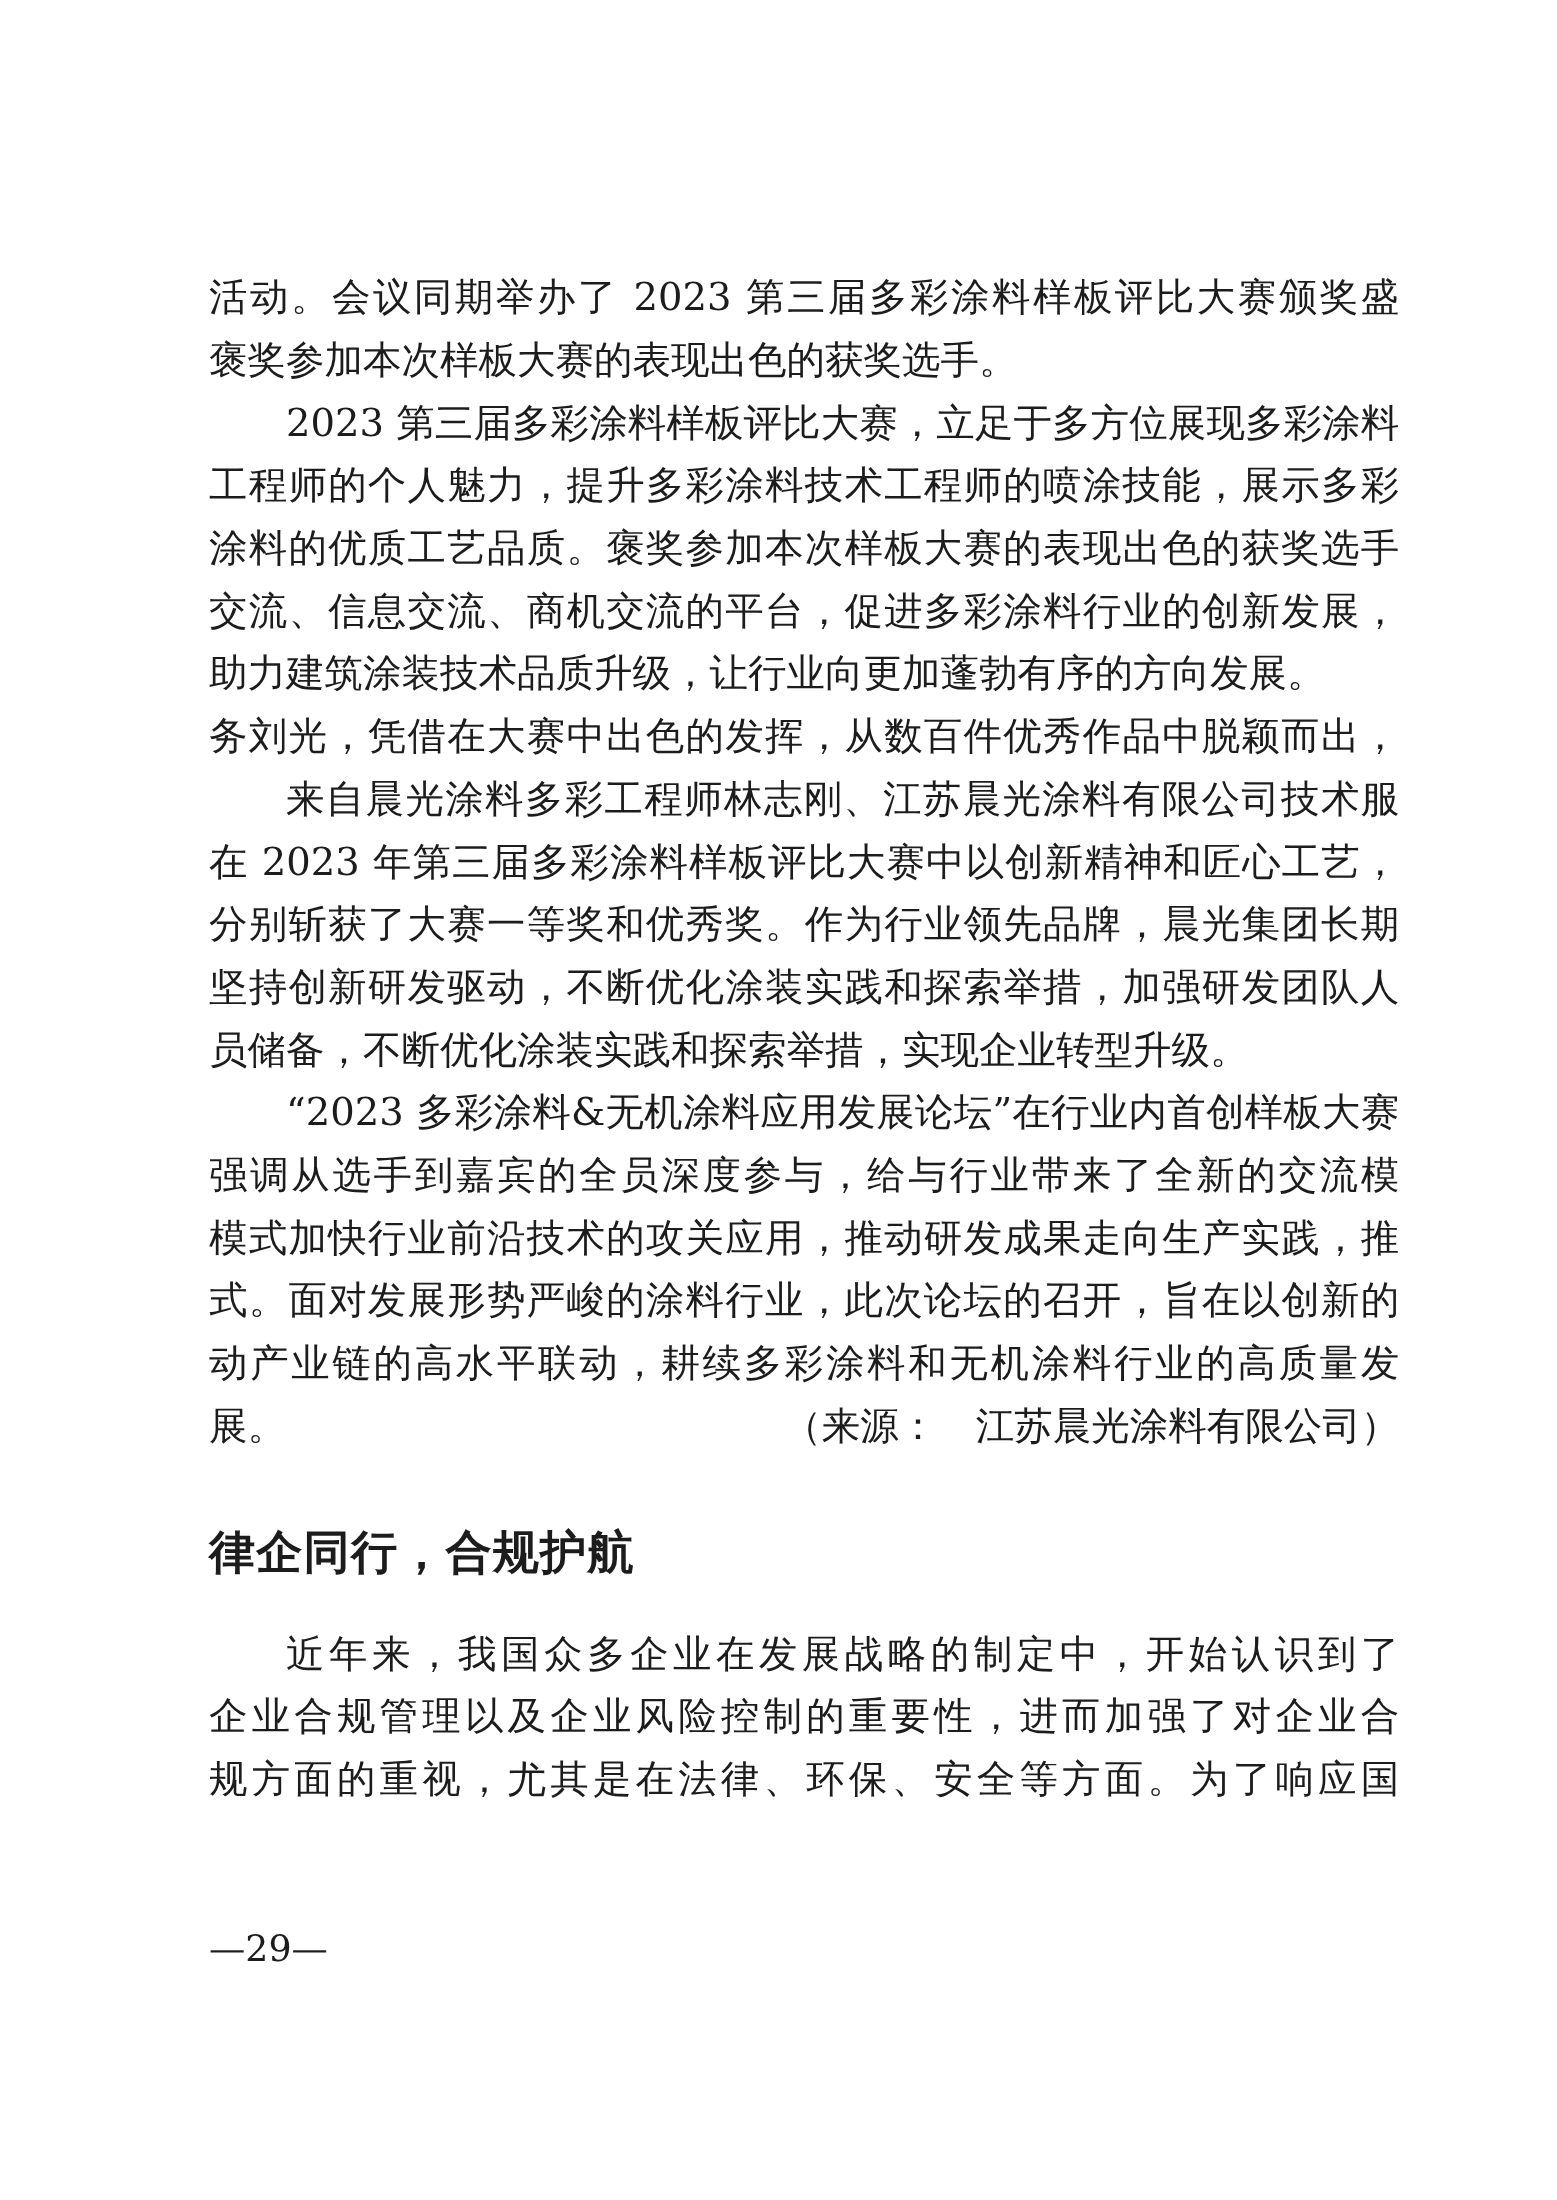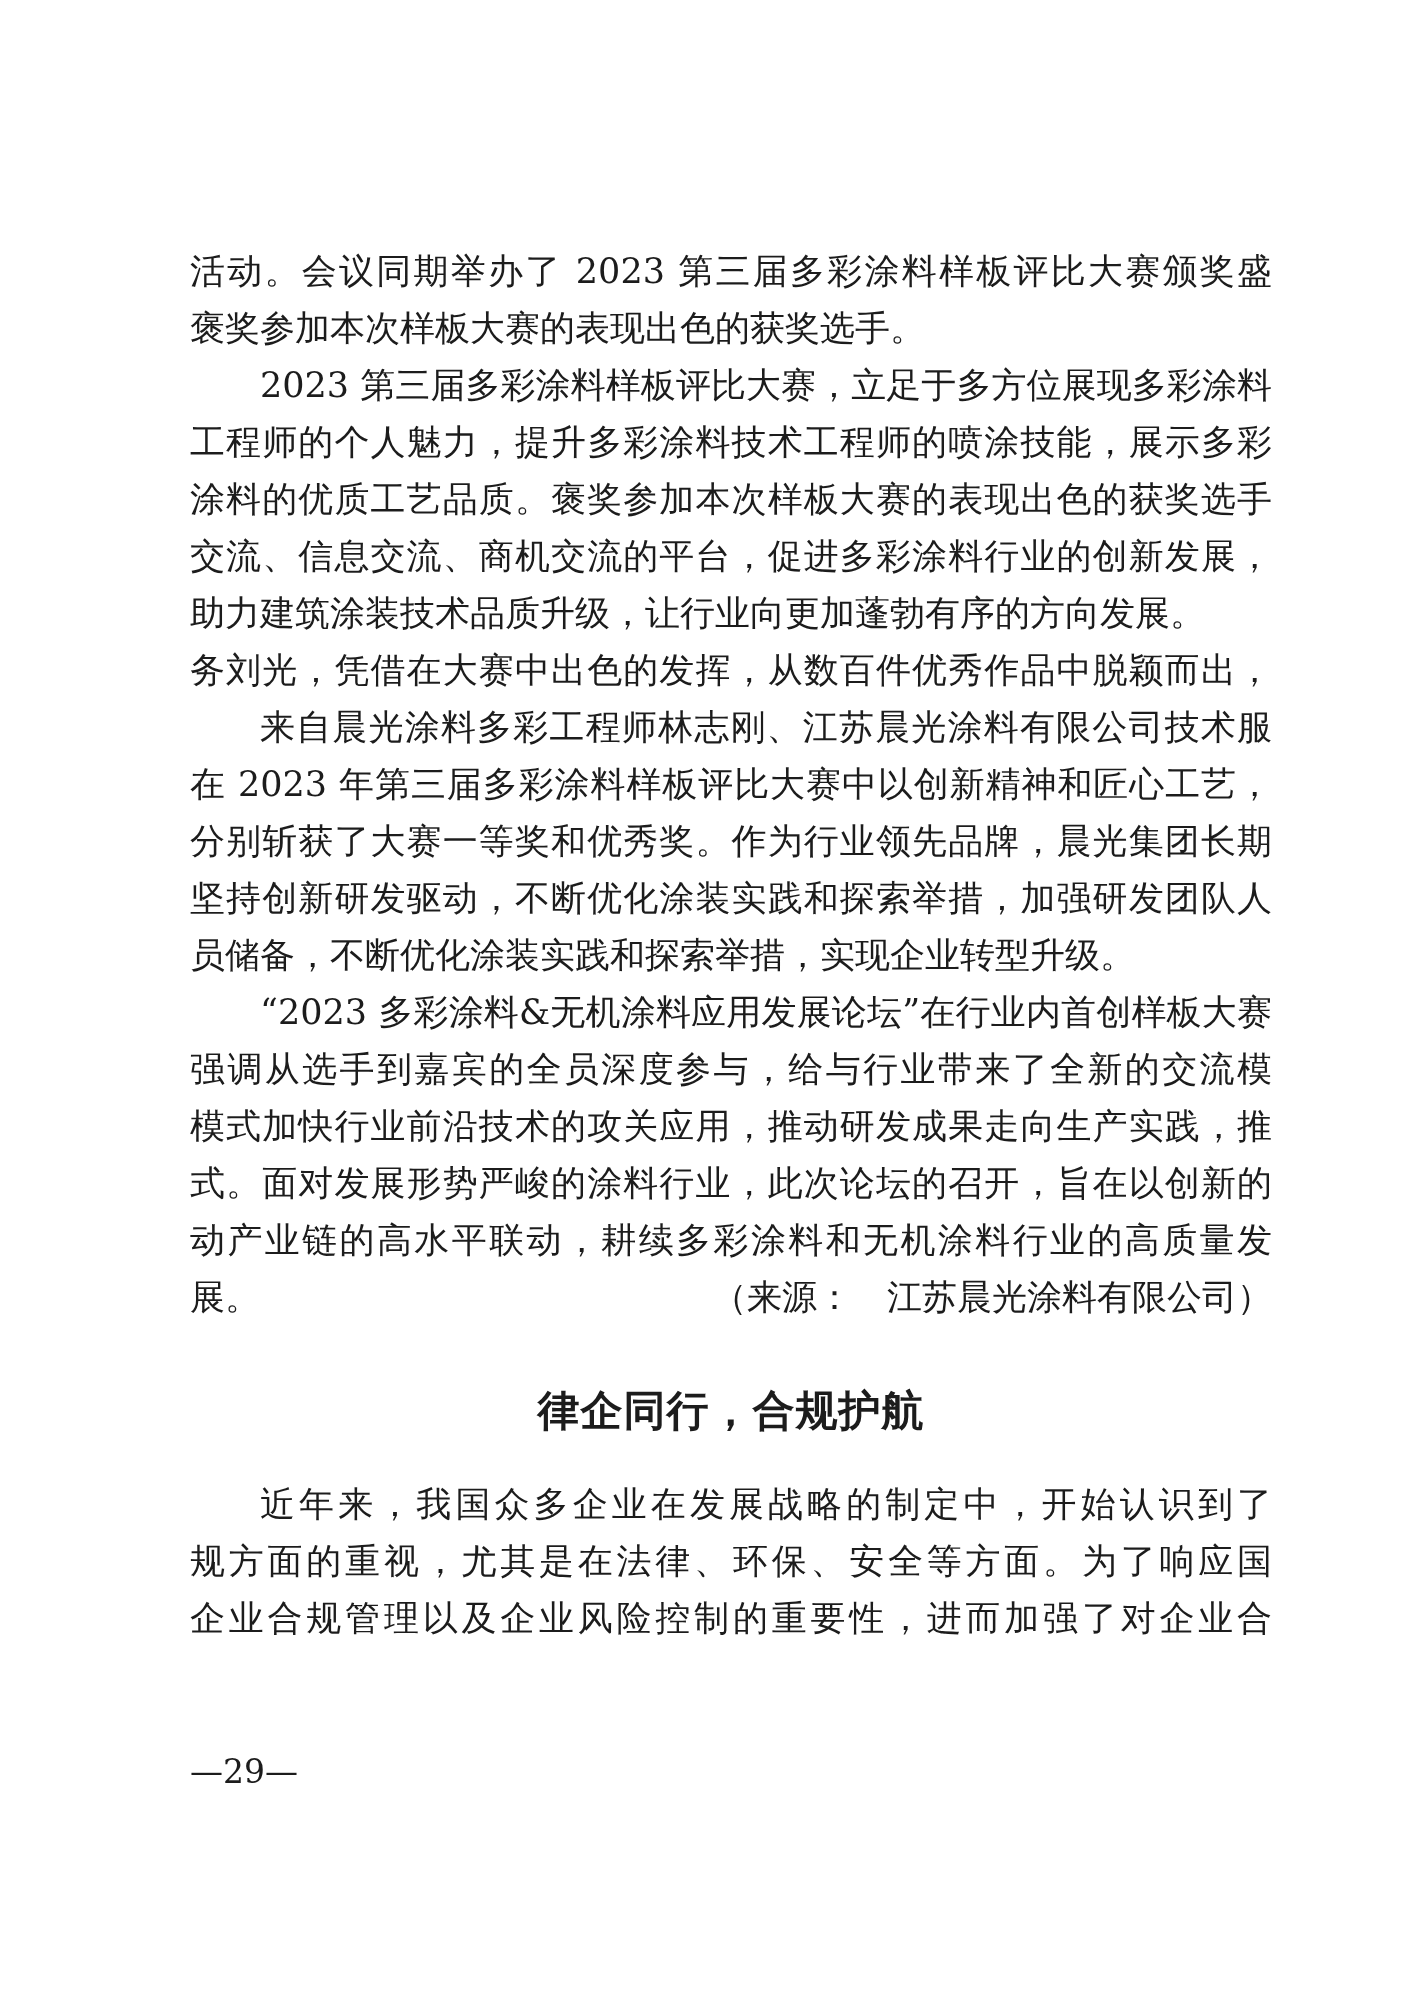--- a/index.html
+++ b/index.html
@@ -29,21 +29,21 @@
     display:flex;
     justify-content:space-between;
     align-items:baseline;
     text-align-last:auto;
   }
   .section-title{
     margin:50px 0 30px 0;
     font-size:42px;
     font-weight:bold;
     line-height:70px;
-    text-align:center;
+    text-align:left;
     letter-spacing:1px;
   }
   .page-number{
     margin-top:105px;
     font-size:33px;
     line-height:40px;
     text-align:left;
     color:#1c1c1c;
   }
 </style>
@@ -80,18 +80,18 @@
         <div class="line tail">
           <span>展。</span>
           <span>（来源：　江苏晨光涂料有限公司）</span>
         </div>
       </div>
     </div>
   <div class="section-title">律企同行，合规护航</div>
   <div class="body-text" id="section-body">
       <div class="para">
         <div class="line indent">近年来，我国众多企业在发展战略的制定中，开始认识到了</div>
+        <div class="line">企业合规管理以及企业风险控制的重要性，进而加强了对企业合</div>
         <div class="line">规方面的重视，尤其是在法律、环保、安全等方面。为了响应国</div>
-        <div class="line">企业合规管理以及企业风险控制的重要性，进而加强了对企业合</div>
       </div>
     </div>
   <div class="page-number">—29—</div>
 </div>
 
 </body></html>

